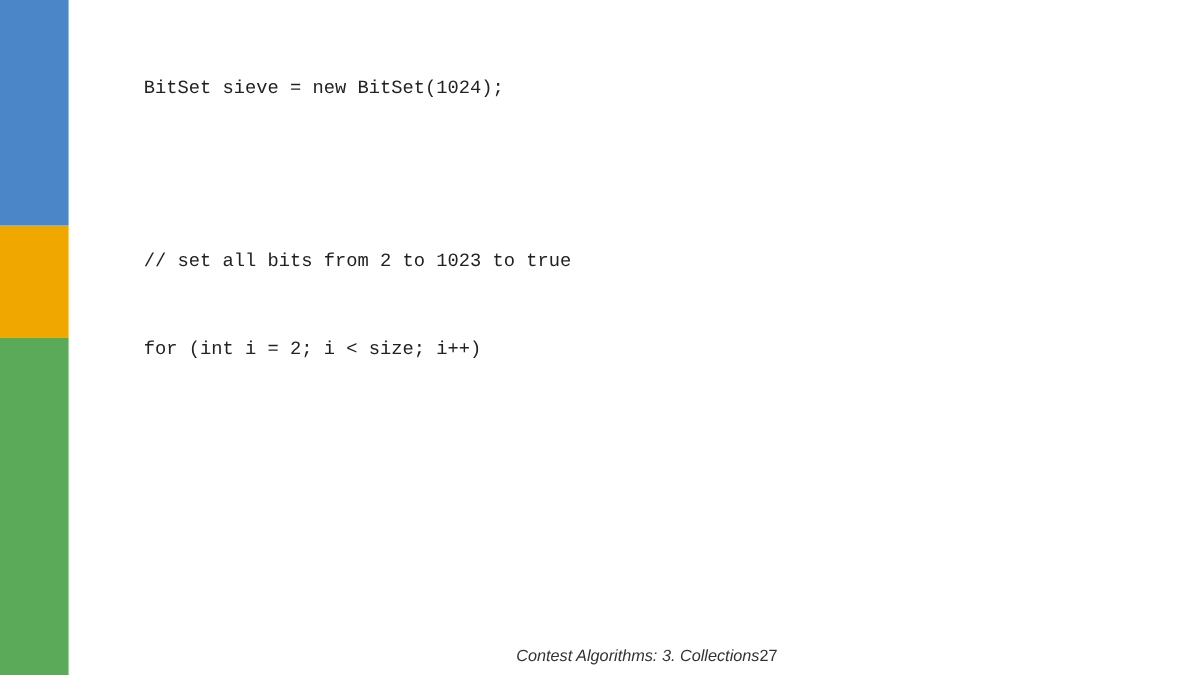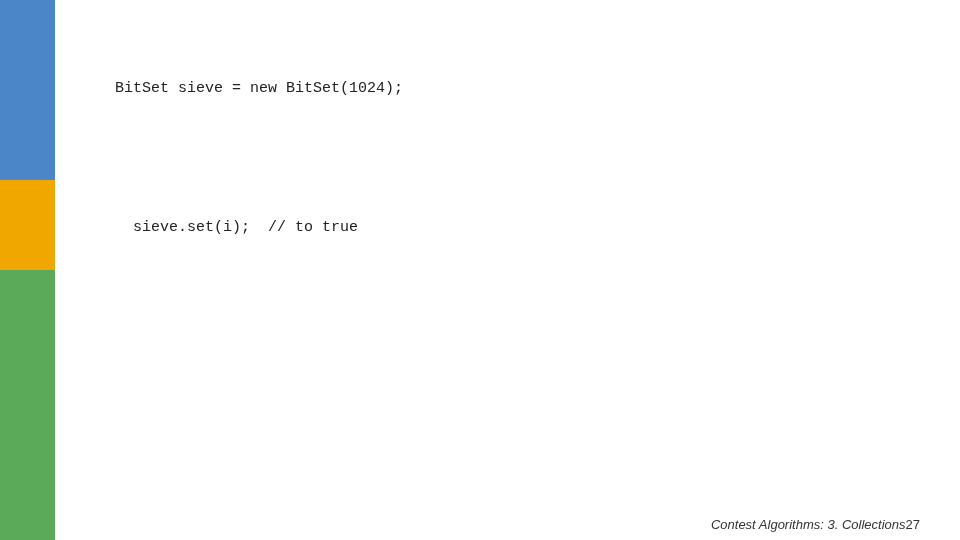--- a/index.html
+++ b/index.html
@@ -42,21 +42,21 @@
       flex: 1;
     }
 
     .main-content {
       position: absolute;
       left: 55px;
       top: 0;
       right: 0;
       bottom: 0;
       background: #ffffff;
-      padding: 30px 40px 10px 60px;
+      padding: 12px 40px 10px 60px;
     }
 
     .code-block {
       font-family: 'Courier New', Courier, monospace;
       font-size: 15px;
       line-height: 1.55;
       color: #222222;
       white-space: pre;
     }
 
@@ -68,21 +68,21 @@
       display: block;
       height: 1.55em;
     }
 
     .footer {
       position: absolute;
       bottom: 8px;
       left: 55px;
       right: 0;
       display: flex;
-      justify-content: flex-end;
+      justify-content: center;
       padding: 0 40px 0 60px;
       font-family: Arial, sans-serif;
       font-size: 13px;
       color: #333;
     }
 
     .footer-left {
       font-style: italic;
     }
 
@@ -96,21 +96,22 @@
 <div class="left-sidebar">
   <div class="sidebar-top"></div>
   <div class="sidebar-mid"></div>
   <div class="sidebar-bot"></div>
 </div>
 
 <div class="main-content">
   <div class="code-block">
     <span class="code-line">BitSet sieve = new BitSet(1024);</span>
     <span class="empty-line"></span>
-    <span class="code-line">  sieve.set(i);  // to true</span>
+    <span class="code-line">// set all bits from 2 to 1023 to true</span>
+    <span class="code-line">for (int i = 2; i &lt; size; i++)</span>
     <span class="empty-line"></span>
     
     
     
     
     
     
     
     
     

